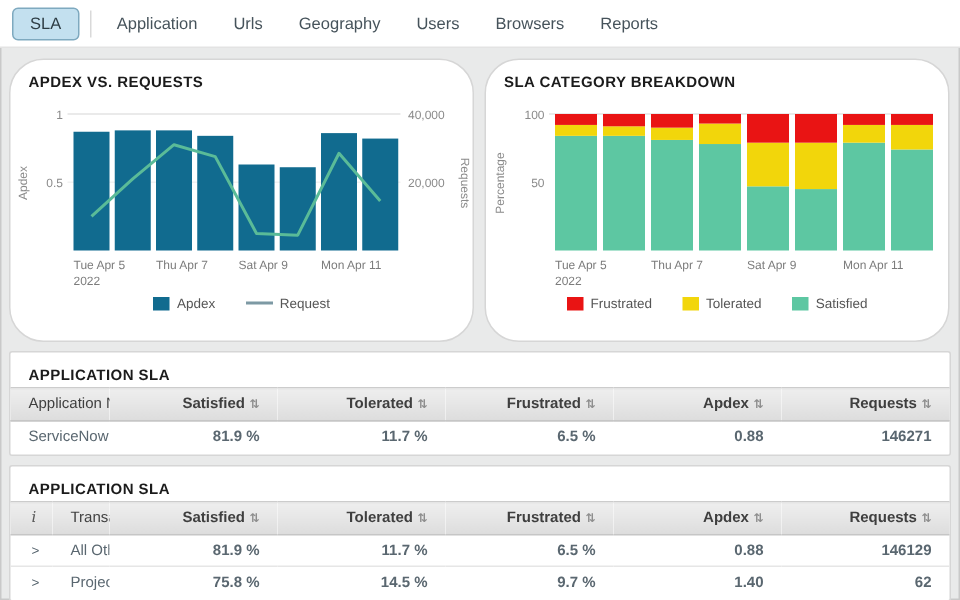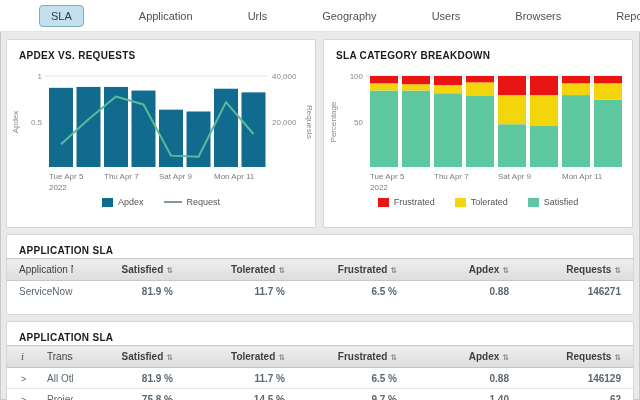--- a/index.html
+++ b/index.html
@@ -4,39 +4,39 @@
 <style>
   html,body{margin:0;padding:0;}
   body{
     width:640px;height:400px;overflow:hidden;position:relative;
     background:#e9eaea;font-family:"Liberation Sans",sans-serif;
     box-shadow:inset 0 0 0 1px #c9c9c9;
   }
   
   .tabbar{height:31px;background:#fff;display:flex;align-items:center;
     padding-left:8px;border-bottom:1px solid #e3e3e3;}
-  .tab{font-size:11px;color:#46535b;padding:5px 12px;white-space:nowrap;cursor:pointer;margin-left:31px;}
+  .tab{font-size:11px;color:#46535b;padding:5px 12px;white-space:nowrap;cursor:pointer;}
   .tab.selected{background:#c3e0ef;border:1px solid #7ea9bf;border-radius:4px;
     color:#2e3d45;padding:4px 11px;}
   .tab-divider{width:1px;height:18px;background:#d9d9d9;margin:0 5px 0 7px;}
   
   .charts-row{display:flex;gap:7px;margin:7px 6px 0 6px;}
   .panel{background:#fff;border:1px solid #d6d6d6;border-radius:2px;box-sizing:border-box;}
-  .chart-panel{width:310px;height:189px;}
+  .chart-panel{width:310px;height:189px;border-radius:23px;}
   .panel-title{font-size:10px;font-weight:bold;color:#1b1b1b;letter-spacing:.3px;
     padding:10px 12px 2px 12px;}
   svg.chart{display:block;margin:0 auto;}
   
   .legend{display:flex;justify-content:center;gap:20px;align-items:center;
     font-size:9px;color:#555;margin-top:1px;}
   .legend-item{display:flex;align-items:center;cursor:pointer;}
   .legend .swatch{width:11px;height:9px;display:inline-block;margin-right:5px;}
   .legend .line-swatch{width:18px;height:2px;display:inline-block;margin-right:5px;}
   
-  .table-panel{margin:6px 6px 0 6px;padding-bottom:13px;}
+  .table-panel{margin:6px 6px 0 6px;padding-bottom:2px;}
   table{width:100%;border-collapse:collapse;font-size:10px;table-layout:fixed;}
   thead th{background:linear-gradient(#eeeeee,#dddddd);border-top:1px solid #cccccc;
     border-bottom:1px solid #c6c6c6;font-weight:normal;color:#3f3f3f;height:21px;
     padding:0 12px;white-space:nowrap;overflow:hidden;}
   th.left{text-align:left;}
   th.right,td.right{text-align:right;font-weight:bold;}
   td{color:#5a6770;height:20px;padding:0 12px;border-top:1px solid #e6e6e6;
     white-space:nowrap;overflow:hidden;}
   tbody tr:first-child td{border-top:none;margin-top:11px;}
   .num-col{width:88px;}

